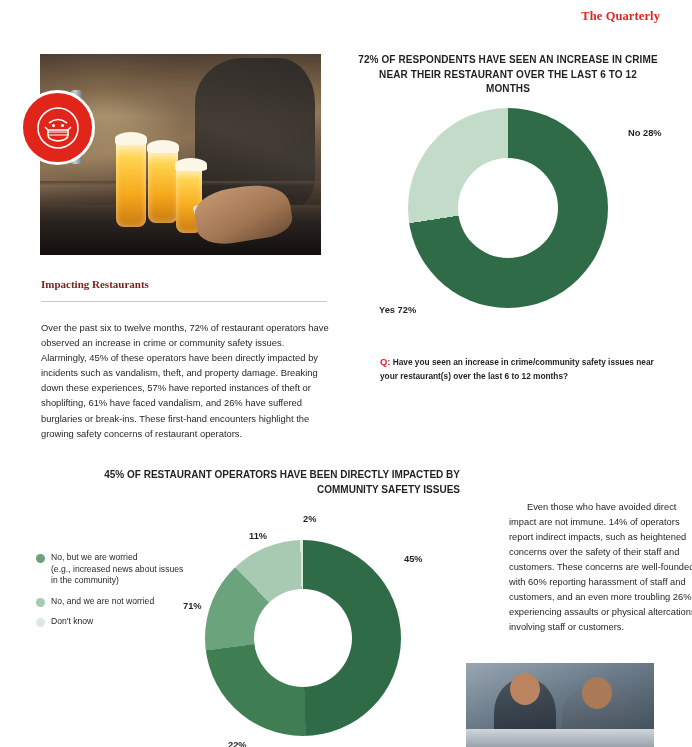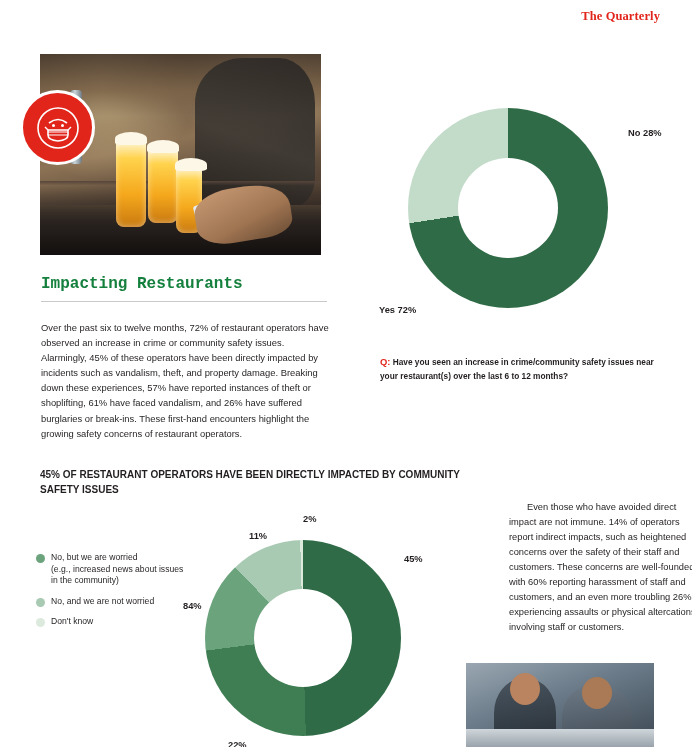--- a/index.html
+++ b/index.html
@@ -104,22 +104,22 @@
   }
   .key-issue .line1 {
     font-family: "Liberation Serif", serif;
     font-weight: bold; font-size: 15.5px; color: #231f20;
     line-height: 19px;
   }
   .key-issue .line1 .red {
     color: #e1251b;
   }
   .key-issue .line2 {
-    font-family: Liberation Mono, monospace;
-    font-weight: bold; font-size: 16px; color: #15803d;
+    font-family: Liberation Serif, serif;
+    font-weight: bold; font-size: 11px; color: #7f1d1d;
     line-height: 19px;
   }
   .key-issue .rule {
     margin-top: 7px;
     border-bottom: 1px solid #c9c9c9;
     width: 286px;
   }
   .body-copy {
     position: absolute; left: 41px; top: 320px; width: 289px;
     font-size: 9.4px; line-height: 15.1px; color: #231f20;
@@ -146,21 +146,21 @@
 
   .q-line {
     position: absolute; left: 380px; top: 355px; width: 280px;
     font-size: 8.3px; line-height: 14px; font-weight: bold; color: #231f20;
   }
   .q-line .q { color: #e1251b; font-size: 9.4px; }
 
   
   .chart2-title {
     position: absolute; left: 40px; top: 468px; width: 420px;
-    text-align: left;
+    text-align: right;
     font-size: 10px; font-weight: bold; color: #231f20;
     line-height: 14.5px;
   }
   .donut2 {
     position: absolute; left: 205px; top: 540px;
     width: 196px; height: 196px; border-radius: 50%;
   }
   .donut2 .hole {
     position: absolute; left: 49px; top: 49px;
     width: 98px; height: 98px; border-radius: 50%; background: #fff;
@@ -257,38 +257,39 @@
     </svg>
   </div>
 
   <div class="key-issue">
     <div class="line2">Impacting Restaurants</div>
     <div class="rule"></div>
   </div>
 
   <div class="body-copy">Over the past six to twelve months, 72% of restaurant operators have observed an increase in crime or community safety issues. Alarmingly, 45% of these operators have been directly impacted by incidents such as vandalism, theft, and property damage. Breaking down these experiences, 57% have reported instances of theft or shoplifting, 61% have faced vandalism, and 26% have suffered burglaries or break-ins. These first-hand encounters highlight the growing safety concerns of restaurant operators.</div>
 
+  <div class="chart1-title">72% OF RESPONDENTS HAVE SEEN AN INCREASE IN CRIME NEAR THEIR RESTAURANT OVER THE LAST 6 TO 12 MONTHS</div>
   <div class="donut1" id="donut1" style="background: conic-gradient(rgb(47, 107, 70) 2deg, rgb(47, 107, 70) 261.2deg, rgb(195, 219, 201) 261.2deg, rgb(195, 219, 201) 362deg);">
     <div class="hole"></div>
   </div>
   <div class="lbl lbl-no1">No 28%</div>
   <div class="lbl lbl-yes1">Yes 72%</div>
 
   <div class="q-line">
     <span class="q">Q:</span>
     <span>Have you seen an increase in crime/community safety issues near your restaurant(s) over the last 6 to 12 months?</span>
   </div>
 
   <div class="chart2-title">45% OF RESTAURANT OPERATORS HAVE BEEN DIRECTLY IMPACTED BY COMMUNITY SAFETY ISSUES</div>
   <div class="donut2" id="donut2" style="background: conic-gradient(rgb(47, 107, 70) 6deg, rgb(47, 107, 70) 178.34deg, rgb(63, 125, 83) 178.34deg, rgb(63, 125, 83) 262.596deg, rgb(107, 163, 124) 262.596deg, rgb(107, 163, 124) 316.213deg, rgb(168, 201, 178) 316.213deg, rgb(168, 201, 178) 358.34deg, rgb(220, 234, 222) 358.34deg, rgb(220, 234, 222) 366deg);">
     <div class="hole"></div>
   </div>
   <div class="lbl2 p-45">45%</div>
   <div class="lbl2 p-22">22%</div>
-  <div class="lbl2 p-14">84%</div>
+  <div class="lbl2 p-14">71%</div>
   <div class="lbl2 p-11">11%</div>
   <div class="lbl2 p-2">2%</div>
 
   <div class="legend" id="legend">
       <div class="legend-row">
         <span class="legend-dot" style="background: rgb(107, 163, 124);"></span>
         <span class="legend-text">No, but we are worried<br>(e.g., increased news about issues<br>in the community)</span>
       </div>
       <div class="legend-row">
         <span class="legend-dot" style="background: rgb(168, 201, 178);"></span>

